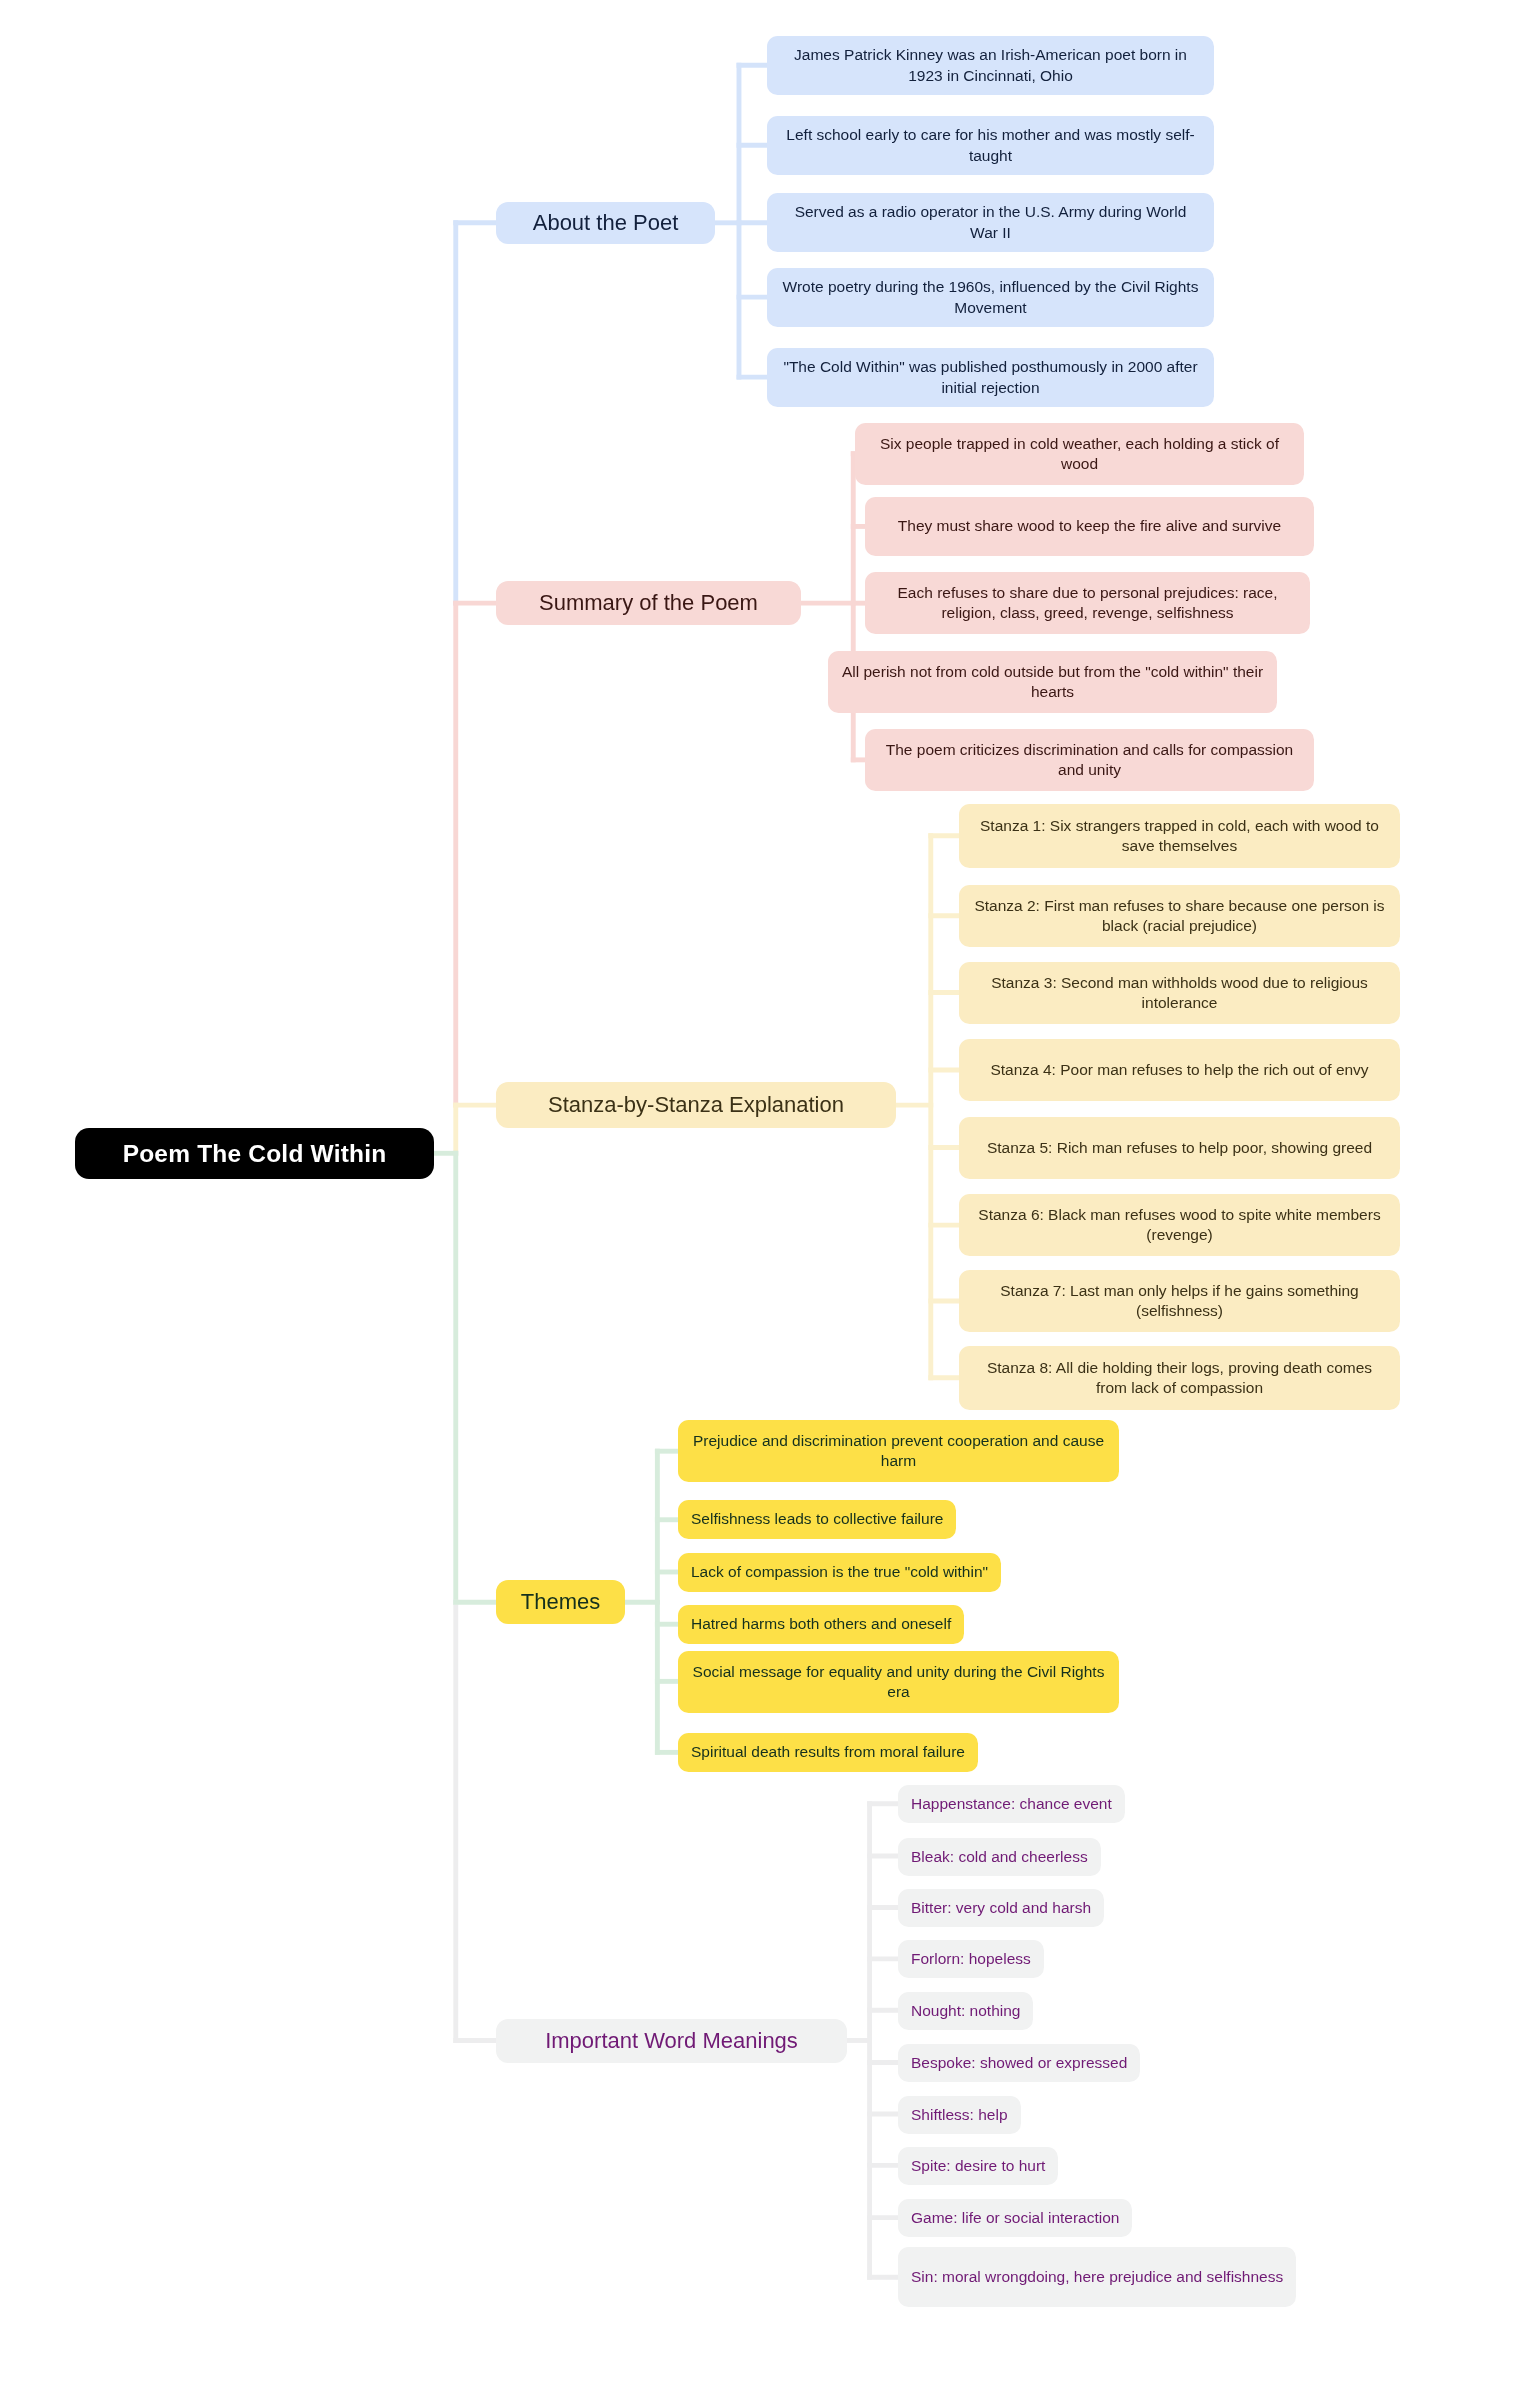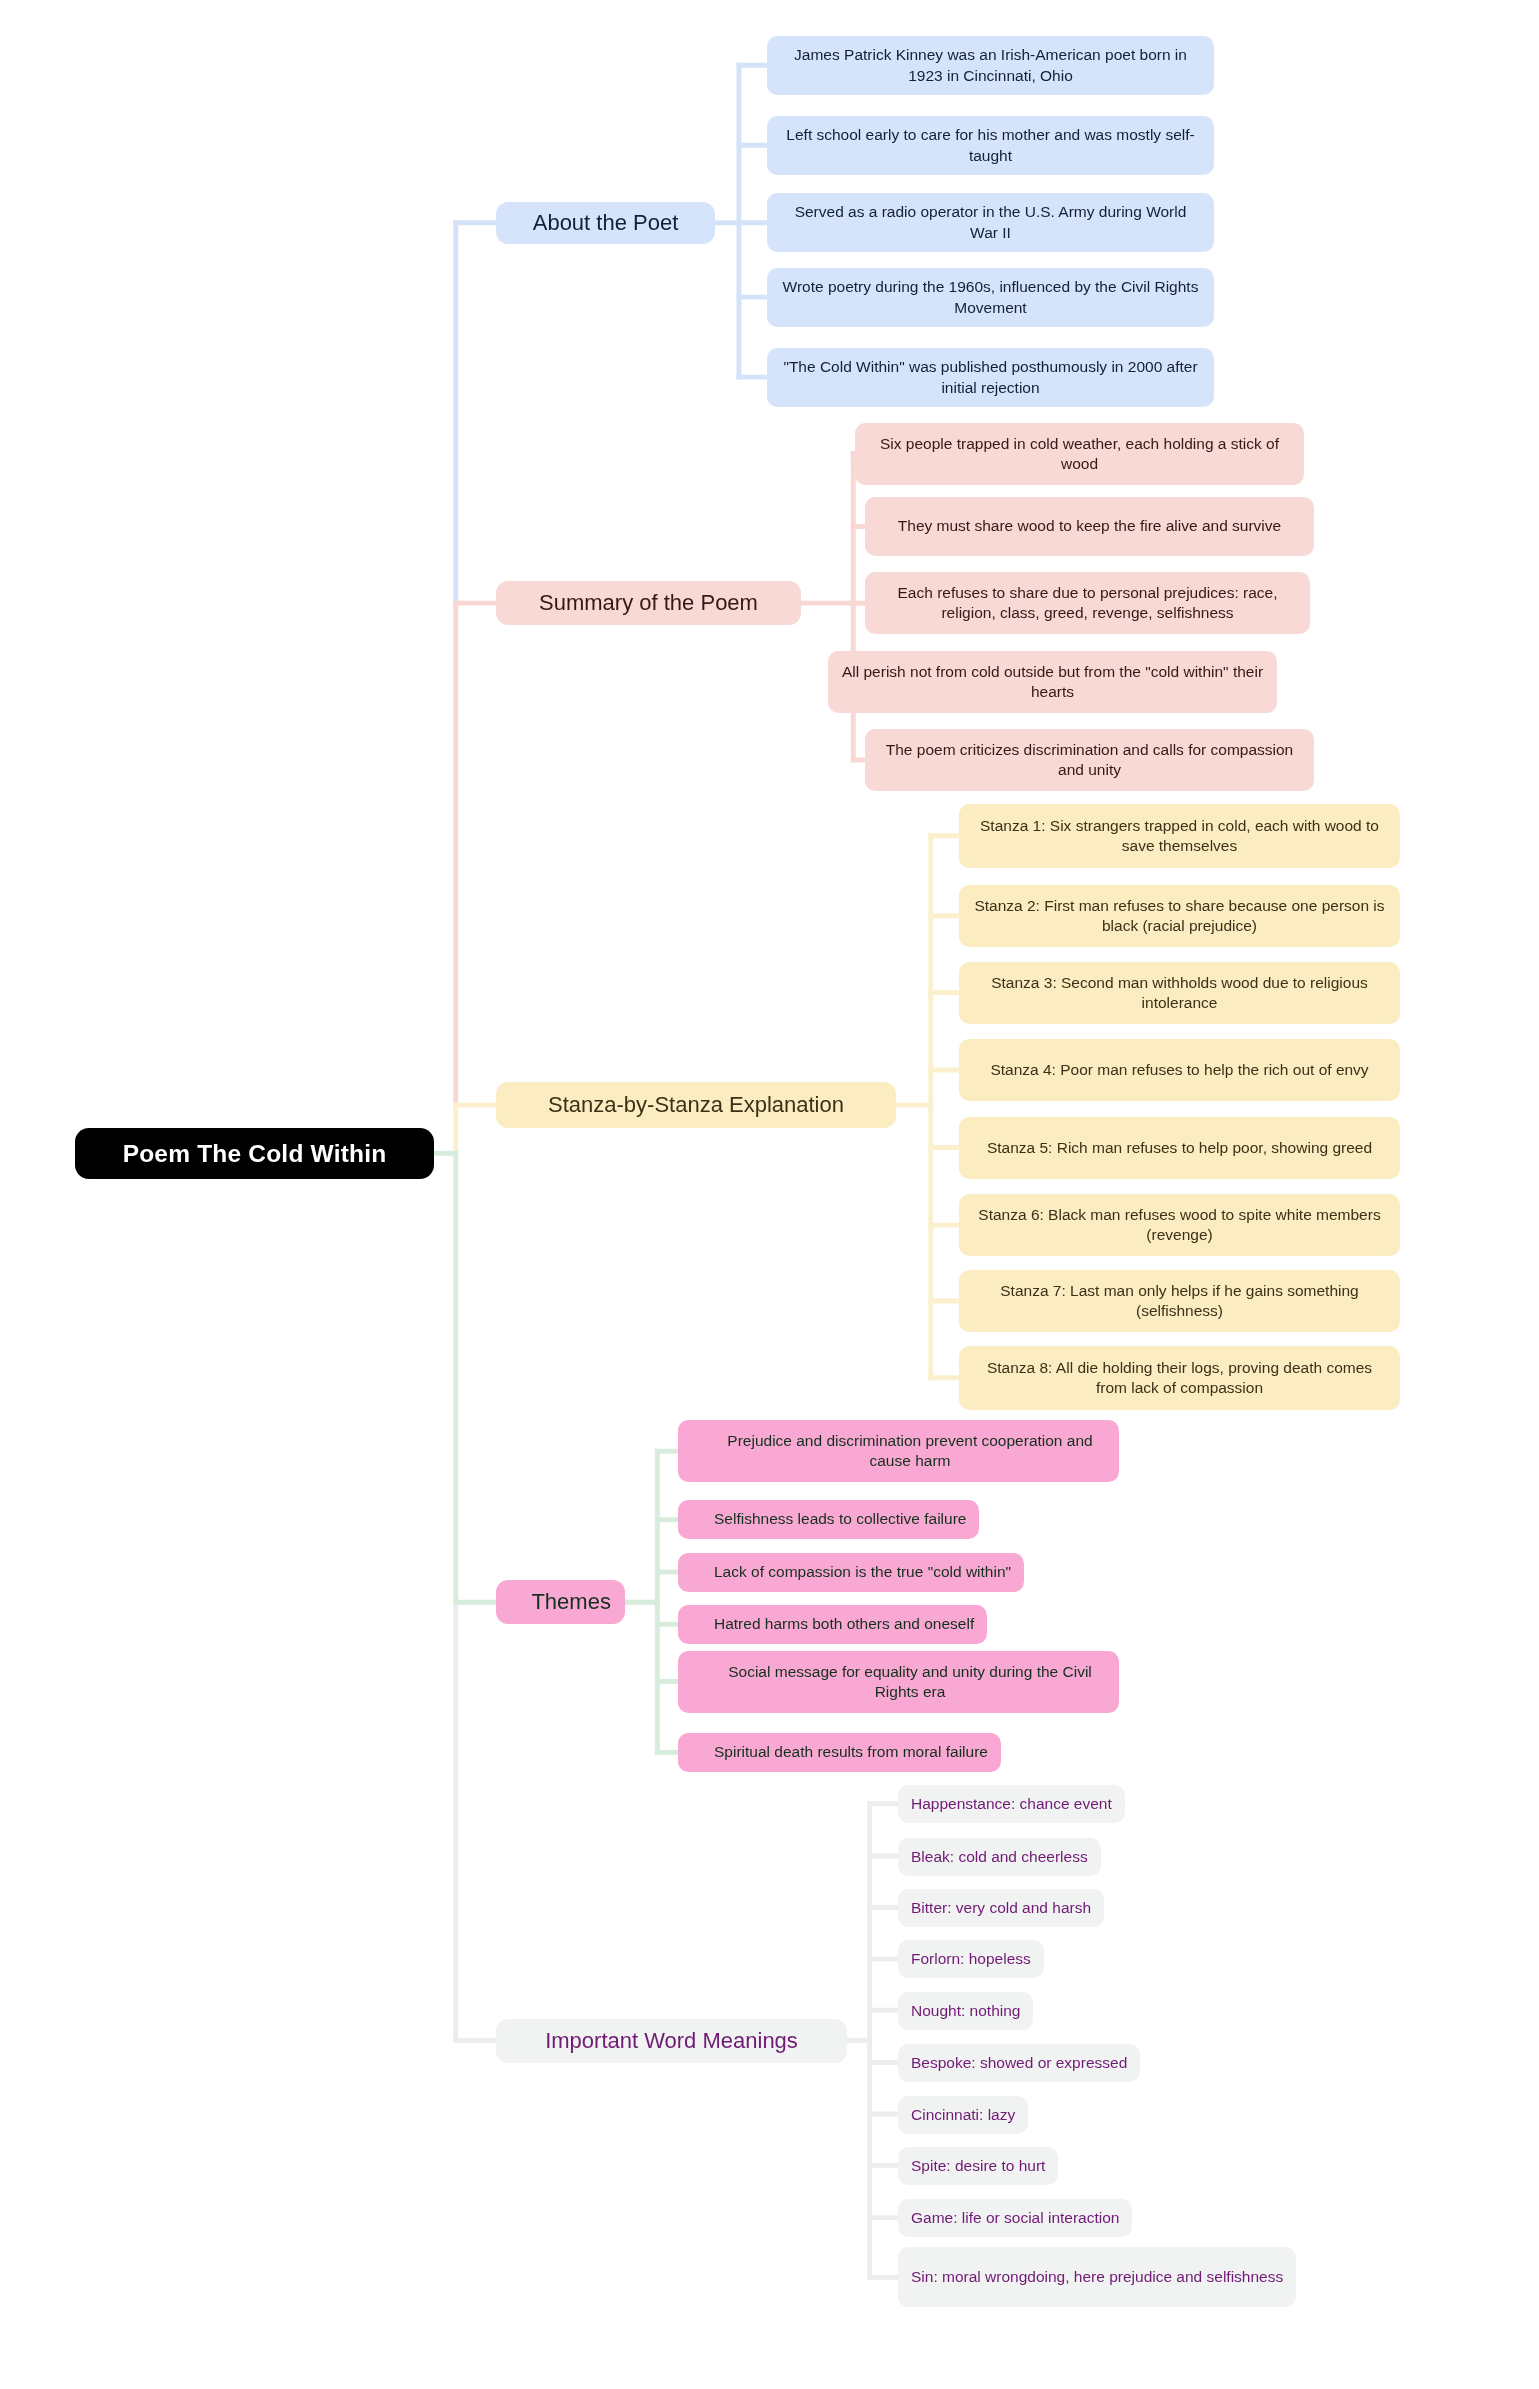--- a/index.html
+++ b/index.html
@@ -19,21 +19,21 @@
     background:#000000;color:#ffffff;font-weight:bold;font-size:24.5px;
     border-radius:14px;letter-spacing:0.2px;padding:0 18px;
   }
   .branch{font-size:22px;border-radius:12.2px;padding:0 14.7px;white-space:nowrap;}
   .leaf{font-size:15.5px;padding:8.2px 13px;border-radius:10.6px;}
 
   
   .c-blue   {background:#d6e4fb;color:#12203c;}
   .c-pink   {background:#f8d9d6;color:#3a1714;}
   .c-yellow {background:#fbecc2;color:#3b3116;}
-  .c-green  {background:#f9a8d4;color:#14301d;padding-left:36px;}
+  .c-green  {background:#fde047;color:#14301d;}
   .c-gray   {background:#f1f2f2;color:#701a75;}
 
   
   #logo{position:absolute;left:38px;top:2253px;width:269px;height:106px;
         display:flex;align-items:center;gap:11.4px;}
   #logo .word{font-size:44px;font-weight:bold;color:#141414;letter-spacing:-0.8px;
               font-family:"Liberation Sans","DejaVu Sans",sans-serif;}
 </style>
 </head>
 <body>
@@ -126,20 +126,20 @@
       <div class="node leaf c-green" style="left: 678px; top: 1605px; width: auto; min-height: 39px; height: 39px; display: inline-flex; max-width: 441px;">Hatred harms both others and oneself</div>
       <div class="node leaf c-green" style="left: 678px; top: 1651px; width: auto; min-height: 62px; height: 62px; display: inline-flex; max-width: 441px;">Social message for equality and unity during the Civil Rights era</div>
       <div class="node leaf c-green" style="left: 678px; top: 1733px; width: auto; min-height: 39px; height: 39px; display: inline-flex; max-width: 441px;">Spiritual death results from moral failure</div>
       <div class="node branch c-gray" style="left: 496px; top: 2019px; width: 351px; height: 44px;">Important Word Meanings</div>
       <div class="node leaf c-gray" style="left: 898px; top: 1785px; width: auto; min-height: 38px; height: 38px; display: inline-flex; max-width: 441px;">Happenstance: chance event</div>
       <div class="node leaf c-gray" style="left: 898px; top: 1838px; width: auto; min-height: 38px; height: 38px; display: inline-flex; max-width: 441px;">Bleak: cold and cheerless</div>
       <div class="node leaf c-gray" style="left: 898px; top: 1889px; width: auto; min-height: 38px; height: 38px; display: inline-flex; max-width: 441px;">Bitter: very cold and harsh</div>
       <div class="node leaf c-gray" style="left: 898px; top: 1940px; width: auto; min-height: 38px; height: 38px; display: inline-flex; max-width: 441px;">Forlorn: hopeless</div>
       <div class="node leaf c-gray" style="left: 898px; top: 1992px; width: auto; min-height: 38px; height: 38px; display: inline-flex; max-width: 441px;">Nought: nothing</div>
       <div class="node leaf c-gray" style="left: 898px; top: 2044px; width: auto; min-height: 38px; height: 38px; display: inline-flex; max-width: 441px;">Bespoke: showed or expressed</div>
-      <div class="node leaf c-gray" style="left: 898px; top: 2096px; width: auto; min-height: 38px; height: 38px; display: inline-flex; max-width: 441px;">Cincinnati: lazy</div>
+      <div class="node leaf c-gray" style="left: 898px; top: 2096px; width: auto; min-height: 38px; height: 38px; display: inline-flex; max-width: 441px;">Shiftless: help</div>
       <div class="node leaf c-gray" style="left: 898px; top: 2147px; width: auto; min-height: 38px; height: 38px; display: inline-flex; max-width: 441px;">Spite: desire to hurt</div>
       <div class="node leaf c-gray" style="left: 898px; top: 2199px; width: auto; min-height: 38px; height: 38px; display: inline-flex; max-width: 441px;">Game: life or social interaction</div>
       <div class="node leaf c-gray" style="left: 898px; top: 2247px; width: auto; min-height: 60px; height: 60px; display: inline-flex; max-width: 441px;">Sin: moral wrongdoing, here prejudice and selfishness</div>
     </div>
 
 </div>
 
 
 </body></html>

